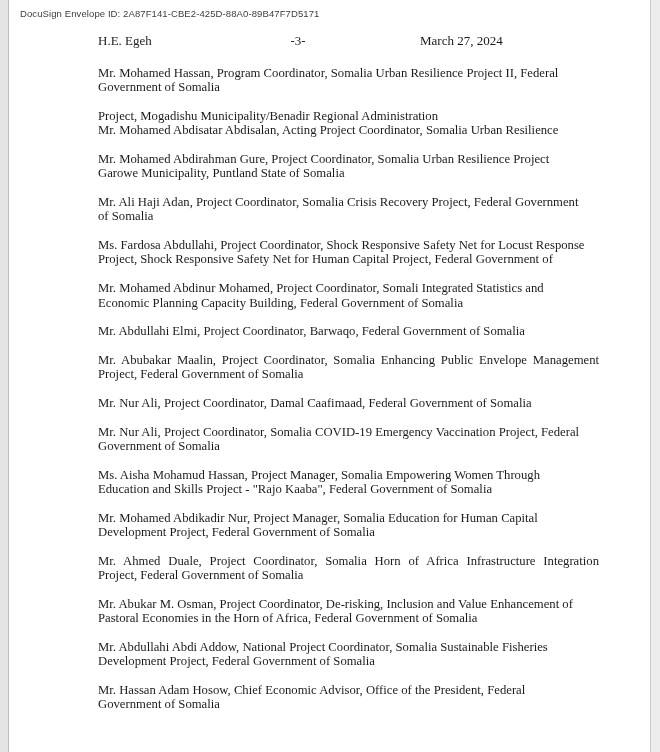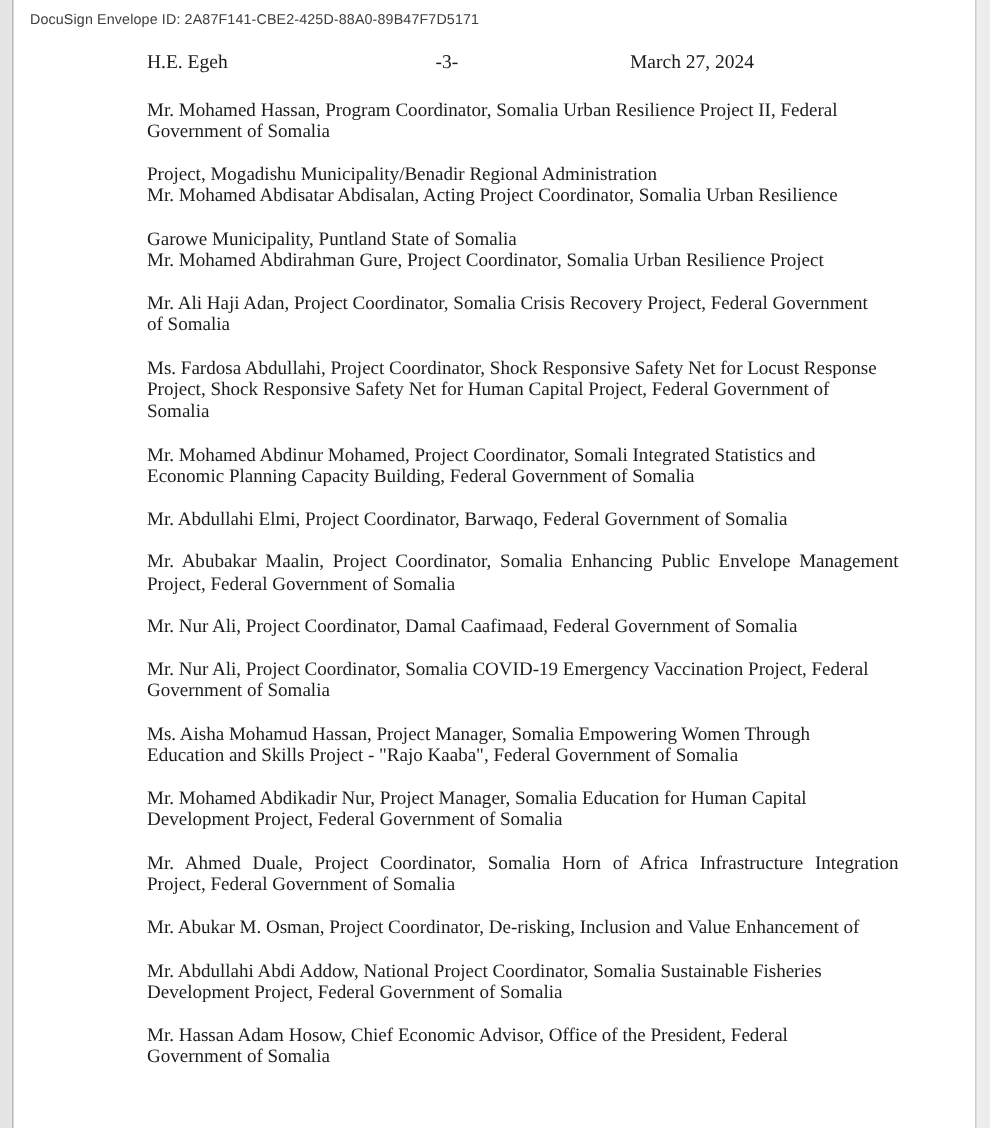--- a/index.html
+++ b/index.html
@@ -86,31 +86,30 @@
   <div class="body-text">
       <div class="para">
         <div class="line">Mr. Mohamed Hassan, Program Coordinator, Somalia Urban Resilience Project II, Federal</div>
         <div class="line">Government of Somalia</div>
       </div>
       <div class="para">
         <div class="line">Project, Mogadishu Municipality/Benadir Regional Administration</div>
         <div class="line">Mr. Mohamed Abdisatar Abdisalan, Acting Project Coordinator, Somalia Urban Resilience</div>
       </div>
       <div class="para">
+        <div class="line">Mr. Mohamed Abdirahman Gure, Project Coordinator, Somalia Urban Resilience Project</div>
         <div class="line">Garowe Municipality, Puntland State of Somalia</div>
-        <div class="line">Mr. Mohamed Abdirahman Gure, Project Coordinator, Somalia Urban Resilience Project</div>
       </div>
       <div class="para">
         <div class="line">Mr. Ali Haji Adan, Project Coordinator, Somalia Crisis Recovery Project, Federal Government</div>
         <div class="line">of Somalia</div>
       </div>
       <div class="para">
         <div class="line">Ms. Fardosa Abdullahi, Project Coordinator, Shock Responsive Safety Net for Locust Response</div>
         <div class="line">Project, Shock Responsive Safety Net for Human Capital Project, Federal Government of</div>
-        <div class="line">Somalia</div>
       </div>
       <div class="para">
         <div class="line">Mr. Mohamed Abdinur Mohamed, Project Coordinator, Somali Integrated Statistics and</div>
         <div class="line">Economic Planning Capacity Building, Federal Government of Somalia</div>
       </div>
       <div class="para">
         <div class="line">Mr. Abdullahi Elmi, Project Coordinator, Barwaqo, Federal Government of Somalia</div>
       </div>
       <div class="para">
         <div class="line stretch">Mr. Abubakar Maalin, Project Coordinator, Somalia Enhancing Public Envelope Management</div>
@@ -130,20 +129,21 @@
       <div class="para">
         <div class="line">Mr. Mohamed Abdikadir Nur, Project Manager, Somalia Education for Human Capital</div>
         <div class="line">Development Project, Federal Government of Somalia</div>
       </div>
       <div class="para">
         <div class="line stretch">Mr. Ahmed Duale, Project Coordinator, Somalia Horn of Africa Infrastructure Integration</div>
         <div class="line">Project, Federal Government of Somalia</div>
       </div>
       <div class="para">
         <div class="line">Mr. Abukar M. Osman, Project Coordinator, De-risking, Inclusion and Value Enhancement of</div>
+        <div class="line">Pastoral Economies in the Horn of Africa, Federal Government of Somalia</div>
       </div>
       <div class="para">
         <div class="line">Mr. Abdullahi Abdi Addow, National Project Coordinator, Somalia Sustainable Fisheries</div>
         <div class="line">Development Project, Federal Government of Somalia</div>
       </div>
       <div class="para">
         <div class="line">Mr. Hassan Adam Hosow, Chief Economic Advisor, Office of the President, Federal</div>
         <div class="line">Government of Somalia</div>
       </div>
     </div>

